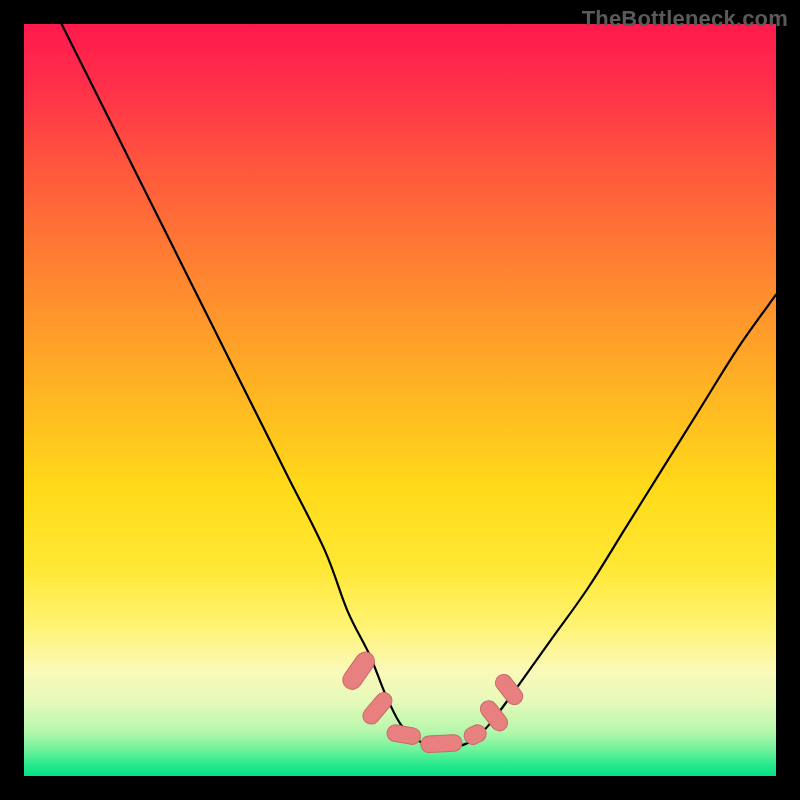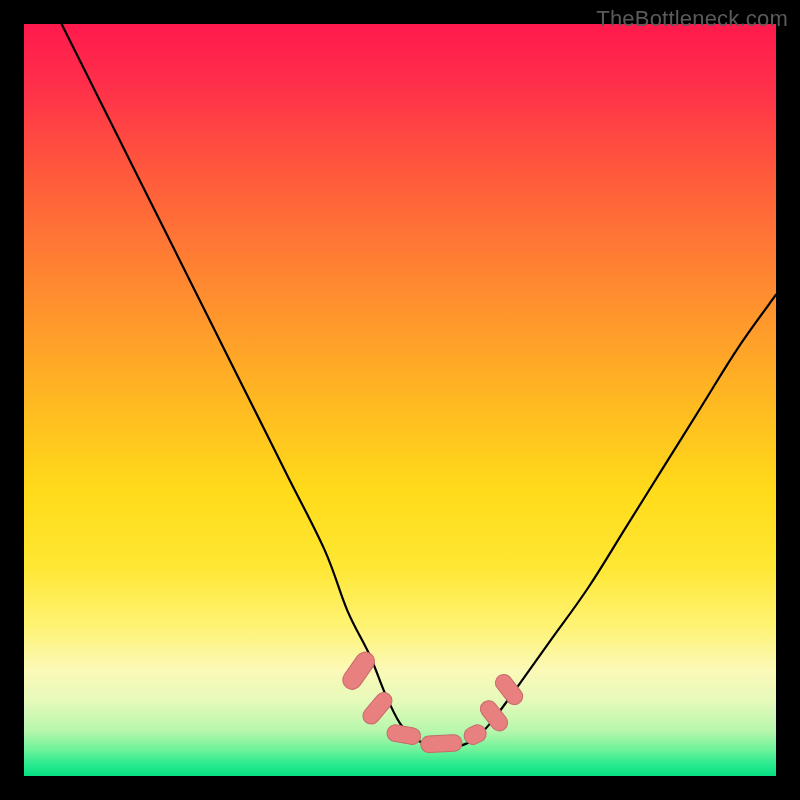--- a/index.html
+++ b/index.html
@@ -41,21 +41,21 @@
     width: 100%;
     height: 100%;
   }
   .watermark {
     position: absolute;
     top: 6px;
     right: 12px;
     color: #5a5a5a;
     font-size: 22px;
     letter-spacing: 0.2px;
-    font-weight: 400;
+    font-weight: 700;
   }
 </style>
 </head>
 <body>
 
 <div class="frame">
   <div class="plot">
 
     <svg class="gradient" viewBox="0 0 752 752" preserveAspectRatio="none">
       <defs>

